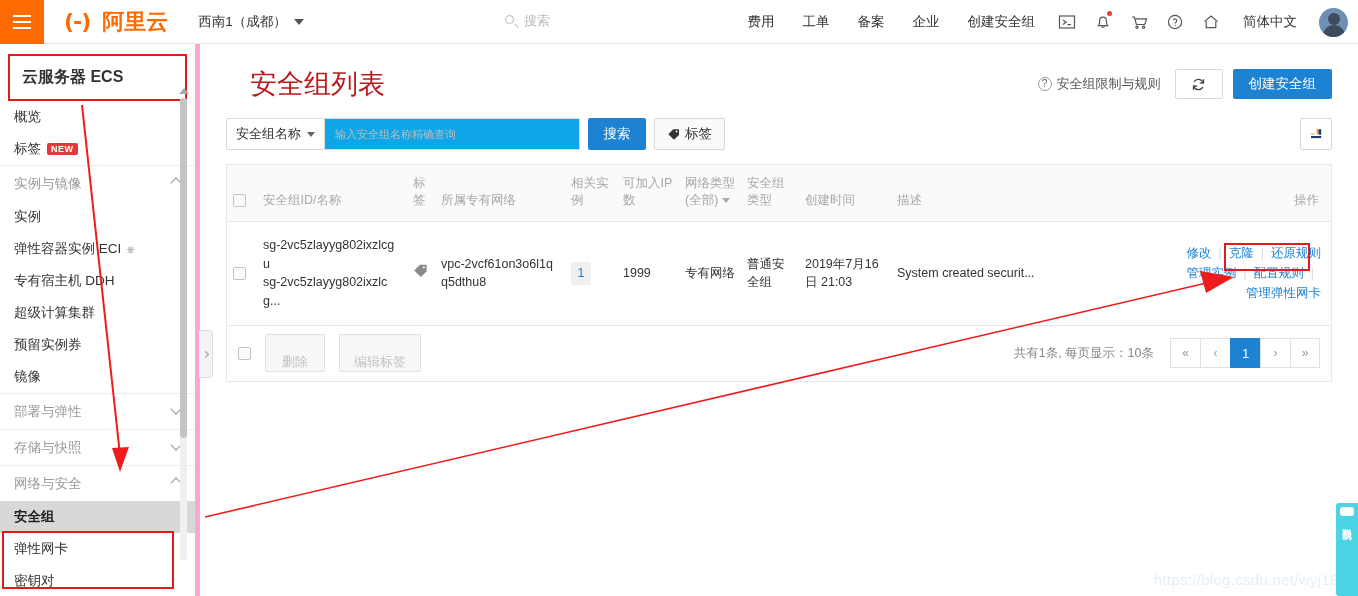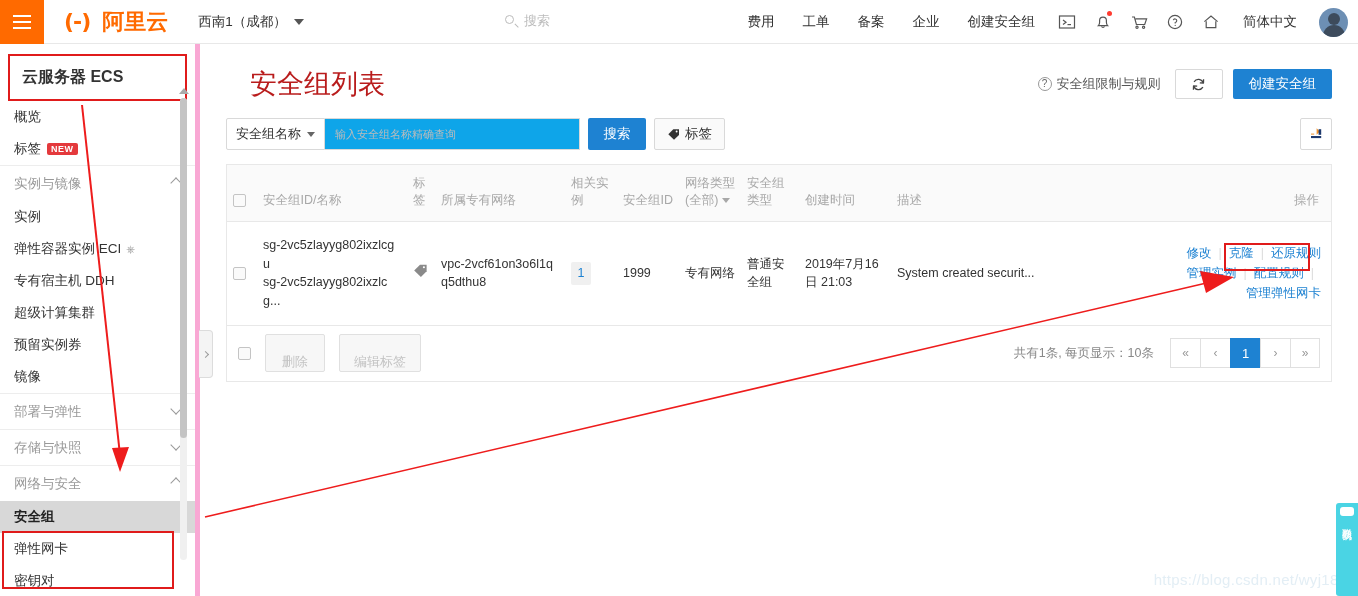--- a/index.html
+++ b/index.html
@@ -493,21 +493,21 @@
         </colgroup>
         <thead>
           <tr>
             <th class="c-chk">
               <span class="chk"></span>
             </th>
             <th>安全组ID/名称</th>
             <th>标签</th>
             <th>所属专有网络</th>
             <th>相关实例</th>
-            <th>安全组ID</th>
+            <th>可加入IP数</th>
             <th>
               <span>网络类型(全部)</span><i class="th-caret"></i>
             </th>
             <th>安全组类型</th>
             <th>创建时间</th>
             <th>描述</th>
             <th style="text-align:right;padding-right:12px">操作</th>
           </tr>
         </thead>
         <tbody>

